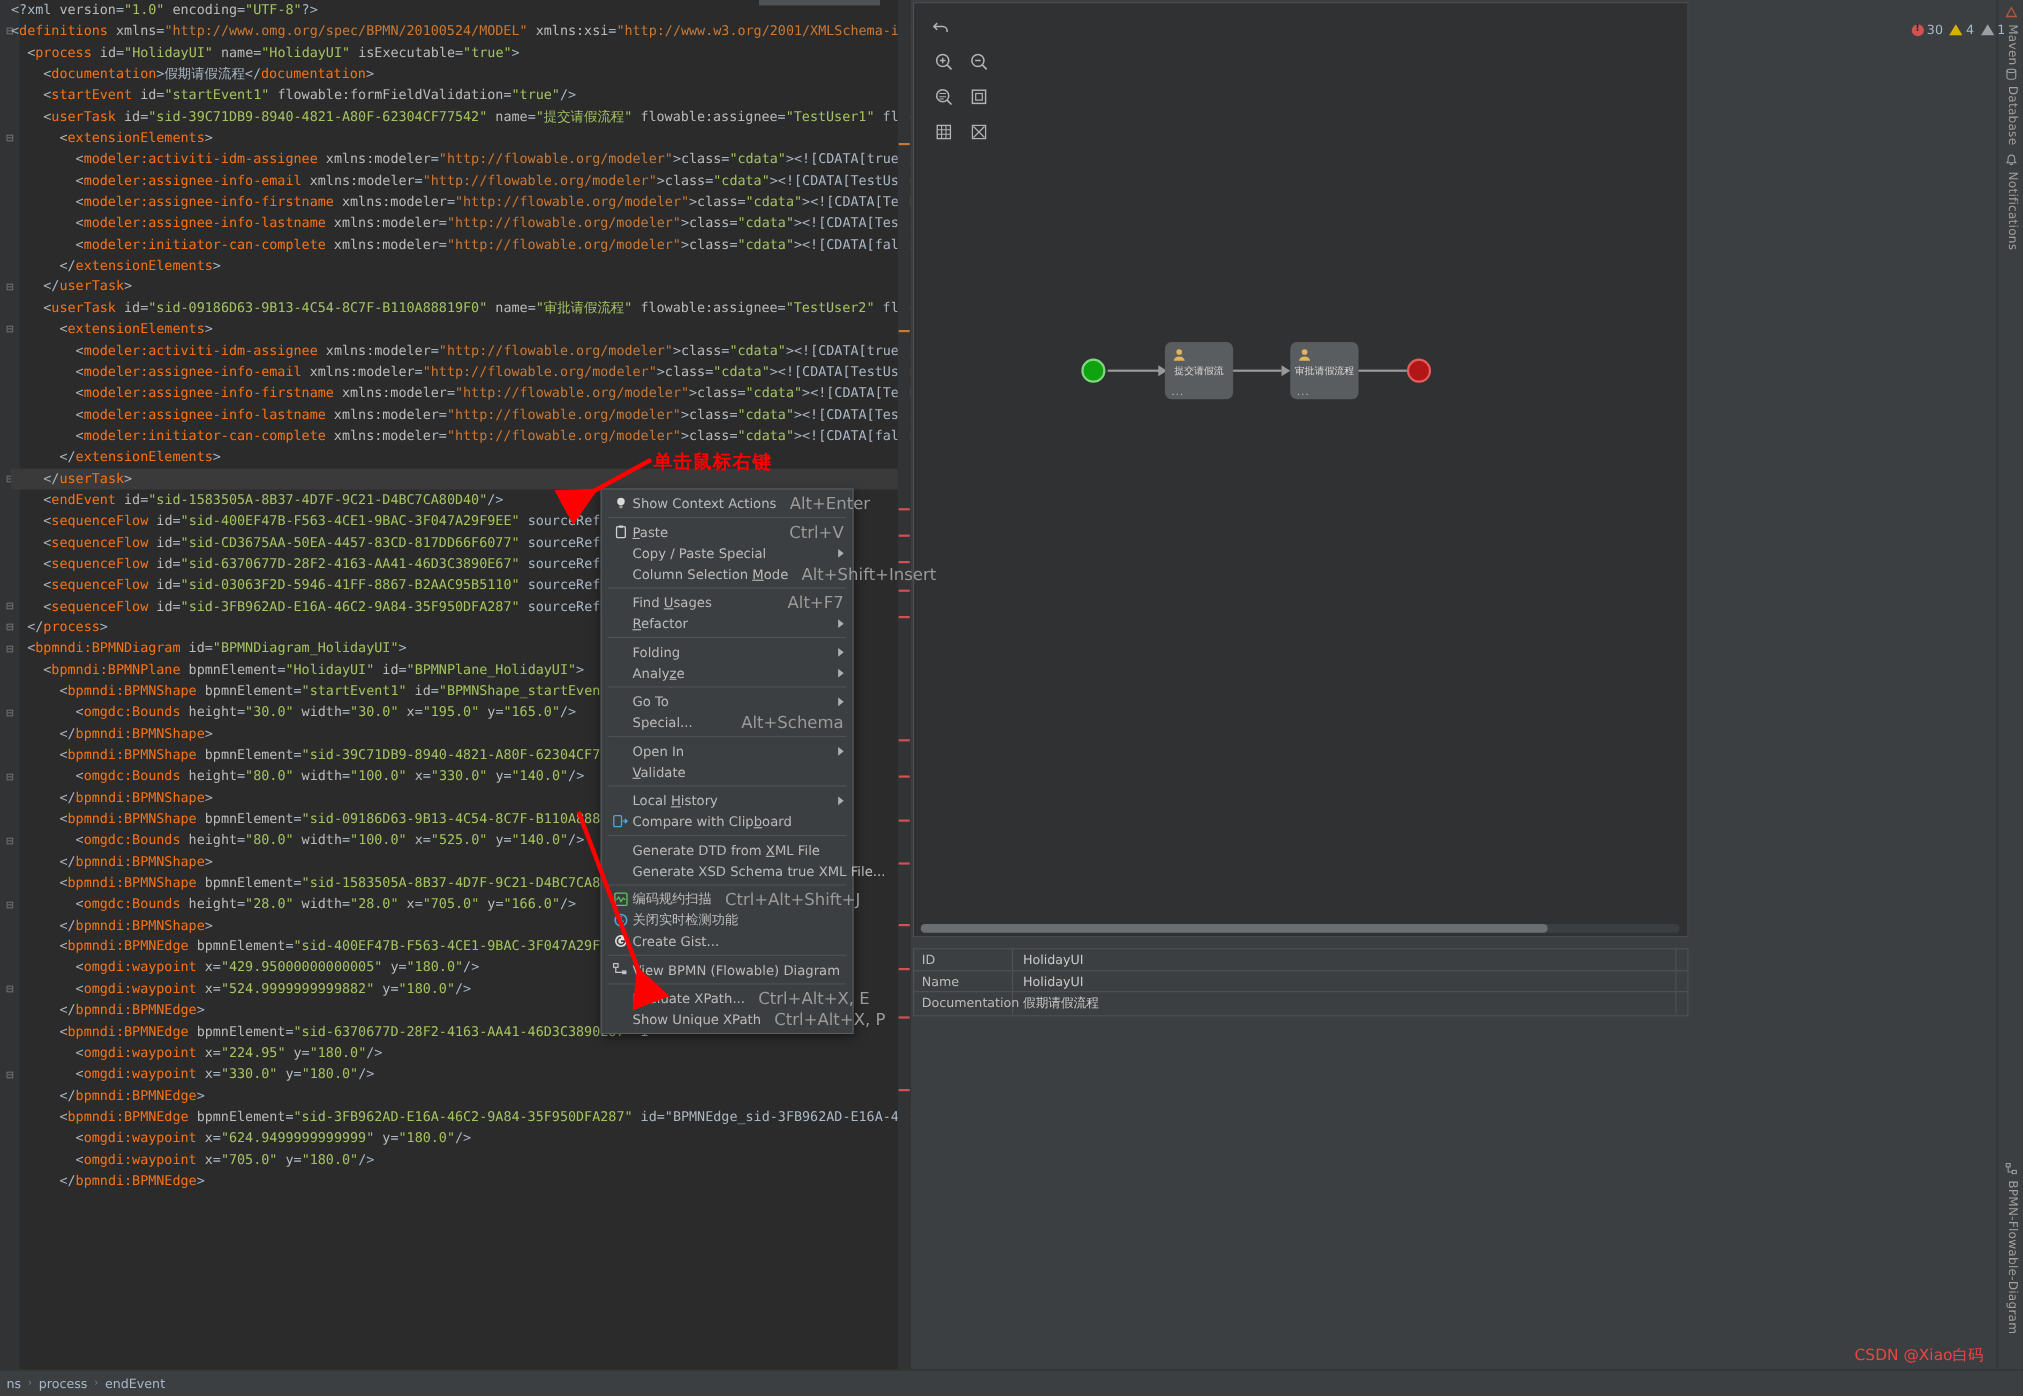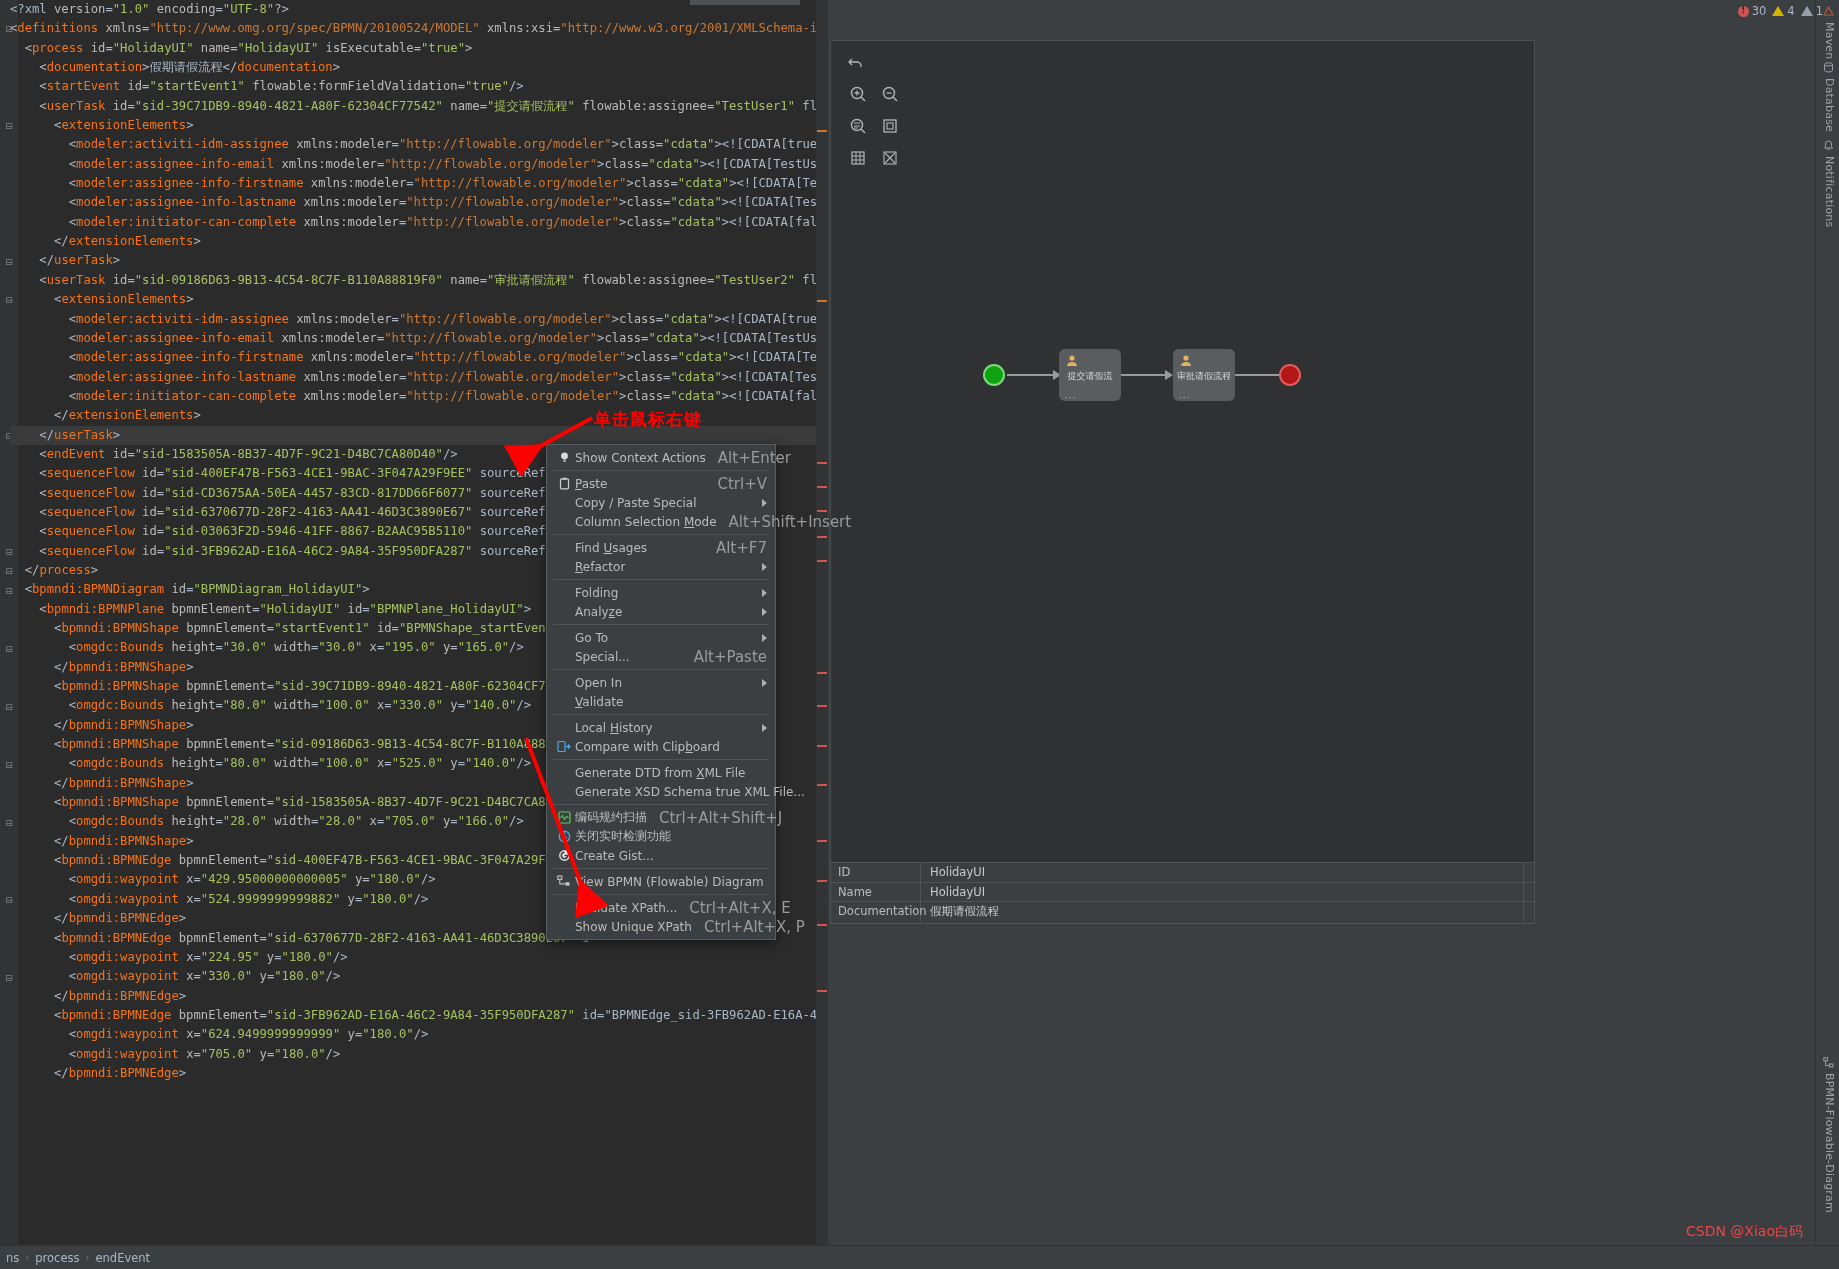--- a/index.html
+++ b/index.html
@@ -38,21 +38,21 @@
   .punc  { color: #a9b7c6; }
   .hl-caret { background: #3a3a3a; }
 
   
   .inspect-badges {
     position: absolute; right: 16px; top: 4px;
     display: flex; align-items: center; gap: 6px;
     font-family: "DejaVu Sans", sans-serif; font-size: 11.5px; color: #a9b7c6;
     z-index: 30;
   }
-  .badge { display: flex; align-items: center; gap: 3px; }
+  .badge { display: flex; align-items: center; gap: 3px; margin-top: 16px; }
   .dot-err {
     width: 11px; height: 11px; border-radius: 50%;
     background: #d25252; position: relative;
   }
   .dot-err::after {
     content: "!"; position: absolute; left: 0; top: -1px; width: 11px;
     text-align: center; font-size: 9px; color: #2b2b2b; font-weight: bold;
   }
   .tri-warn {
     width: 0; height: 0; border-left: 6px solid transparent;
@@ -75,21 +75,21 @@
   }
   .marker { position: absolute; left: 1px; width: 10px; height: 2px; }
 
   
   .right-pane {
     position: absolute; left: 828px; top: 0; width: 1011px; height: 1245px;
     background: #3c3f41;
   }
   .diagram-area {
     position: absolute; left: 2px; top: 2px; width: 705px; height: 850px;
-    background: #2f3133; border: 1px solid #4b4f51; margin-top: 38px;
+    background: #2f3133; border: 1px solid #4b4f51;
   }
   .diag-toolbar {
     position: absolute; left: 14px; top: 8px; width: 64px;
     display: flex; flex-wrap: wrap; gap: 6px;
   }
   .tb-btn {
     width: 26px; height: 26px; display: flex; align-items: center;
     justify-content: center; color: #b4b4b4; cursor: pointer; border-radius: 3px;
   }
   .tb-btn svg { display: block; }
@@ -482,21 +482,21 @@
       </div>
       <div class="ctx-sep"></div>
       <div class="ctx-item">
         <span class="ctx-ico"></span>
         <span class="ctx-label">Go To</span>
         <span class="ctx-arrow"></span>
       </div>
       <div class="ctx-item">
         <span class="ctx-ico"></span>
         <span class="ctx-label">Special...</span>
-        <span class="ctx-short">Alt+Paste</span>
+        <span class="ctx-short">Alt+Schema</span>
       </div>
       <div class="ctx-sep"></div>
       <div class="ctx-item">
         <span class="ctx-ico"></span>
         <span class="ctx-label">Open In</span>
         <span class="ctx-arrow"></span>
       </div>
       <div class="ctx-item">
         <span class="ctx-ico"></span>
         <span class="ctx-label"><u>V</u>alidate</span>

